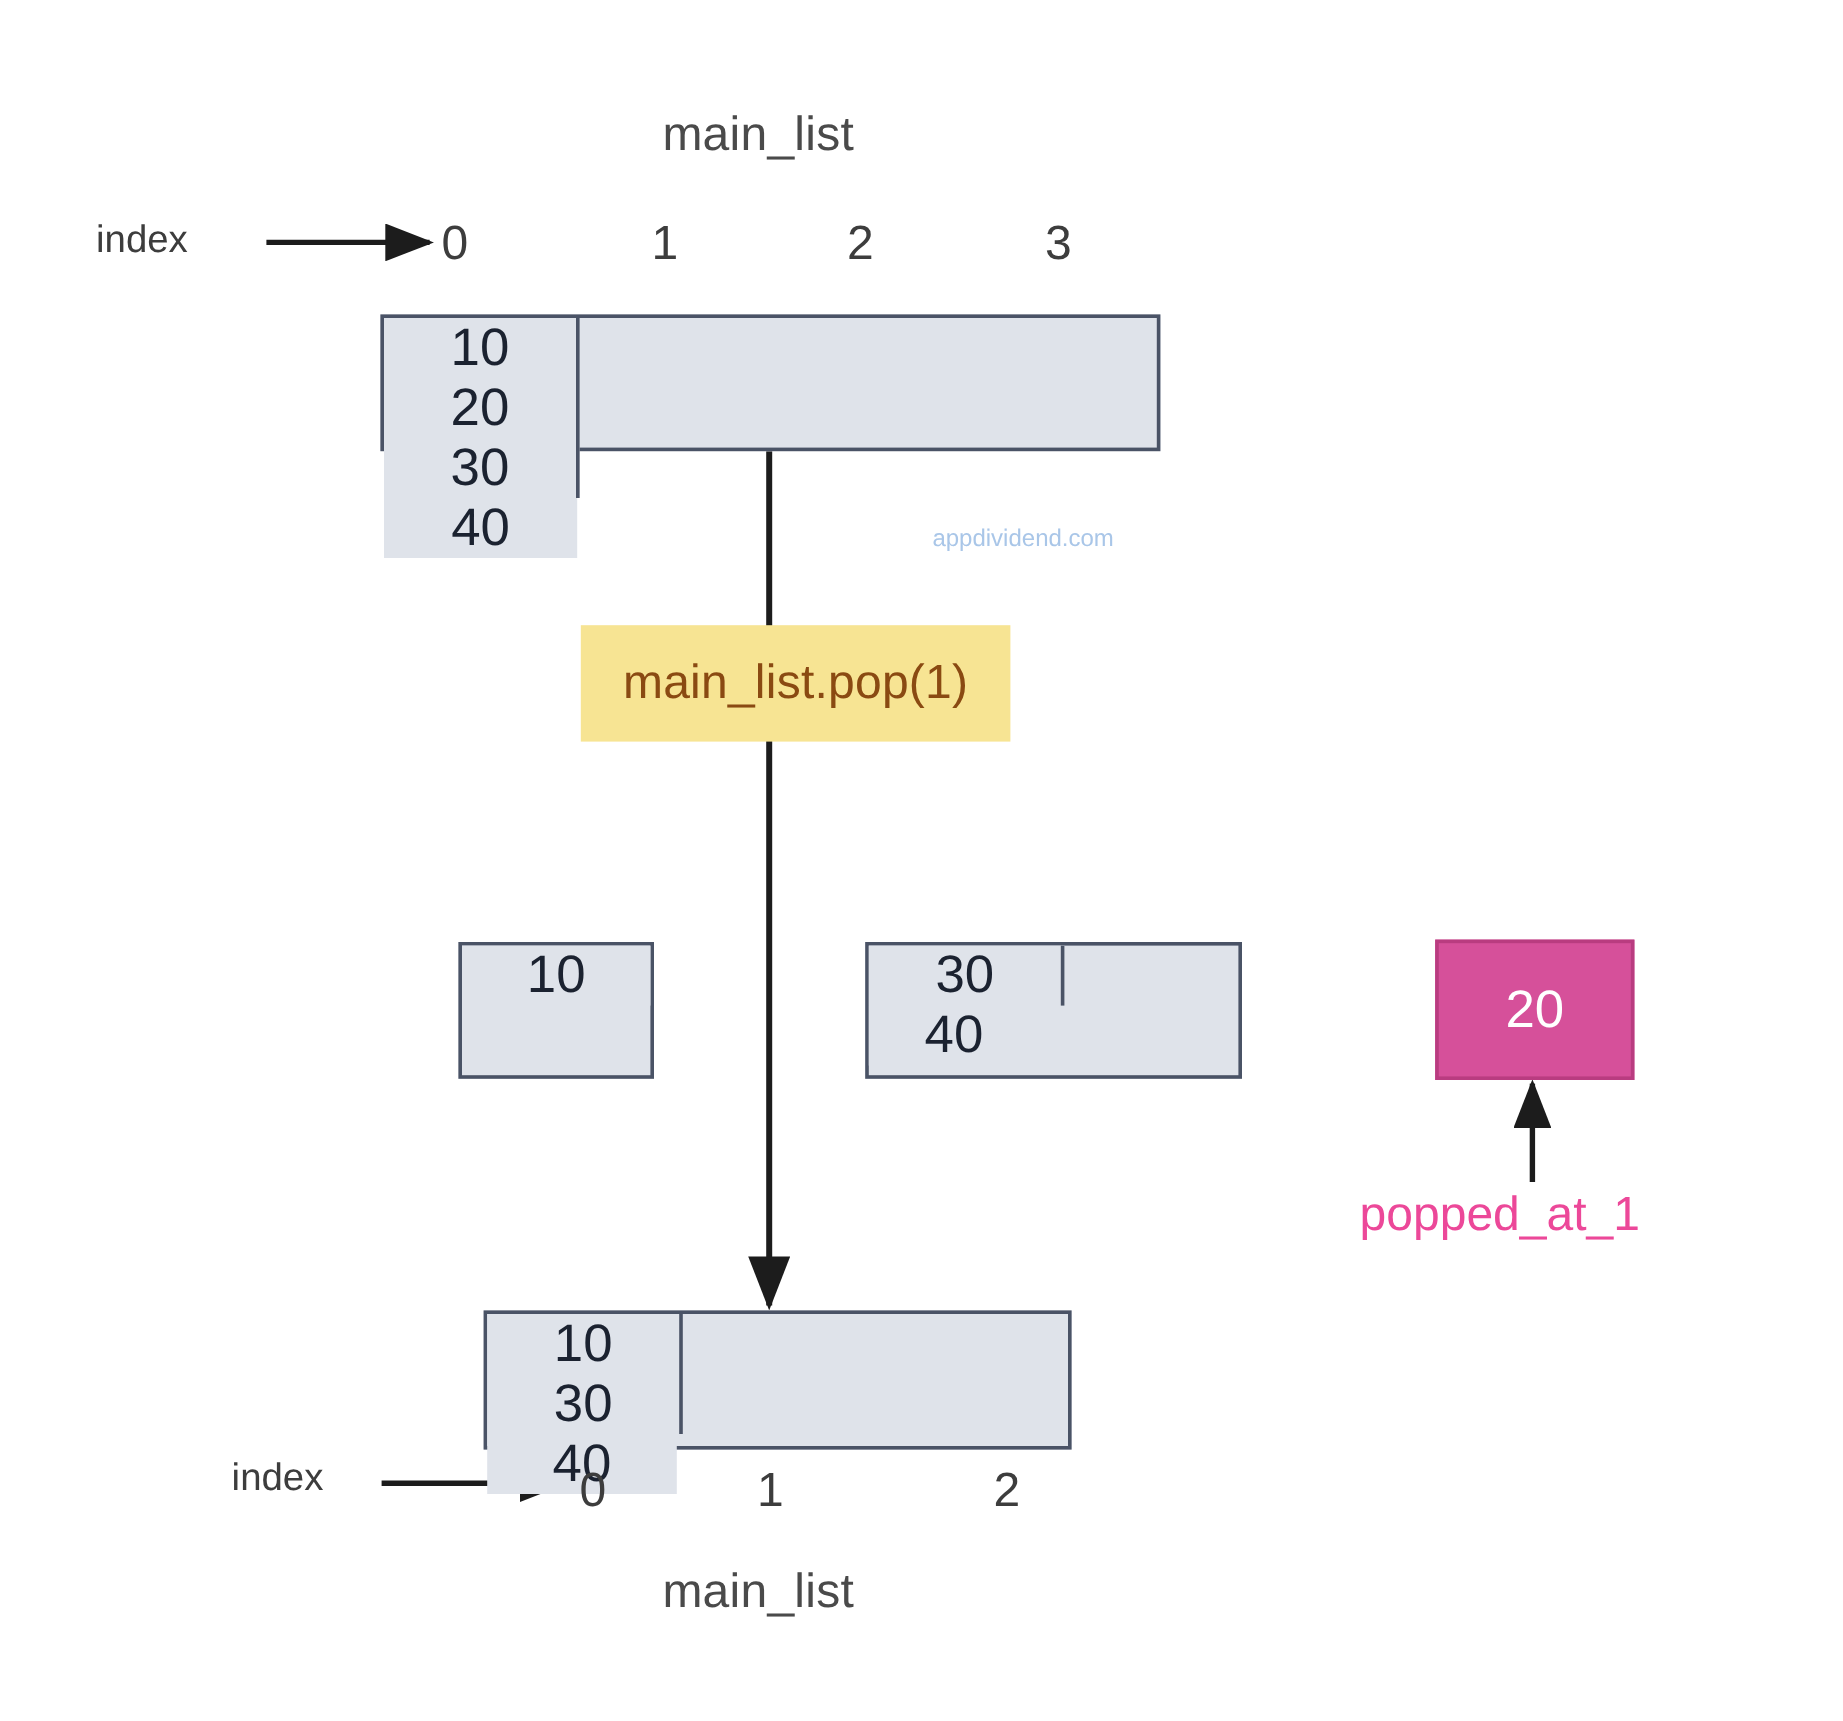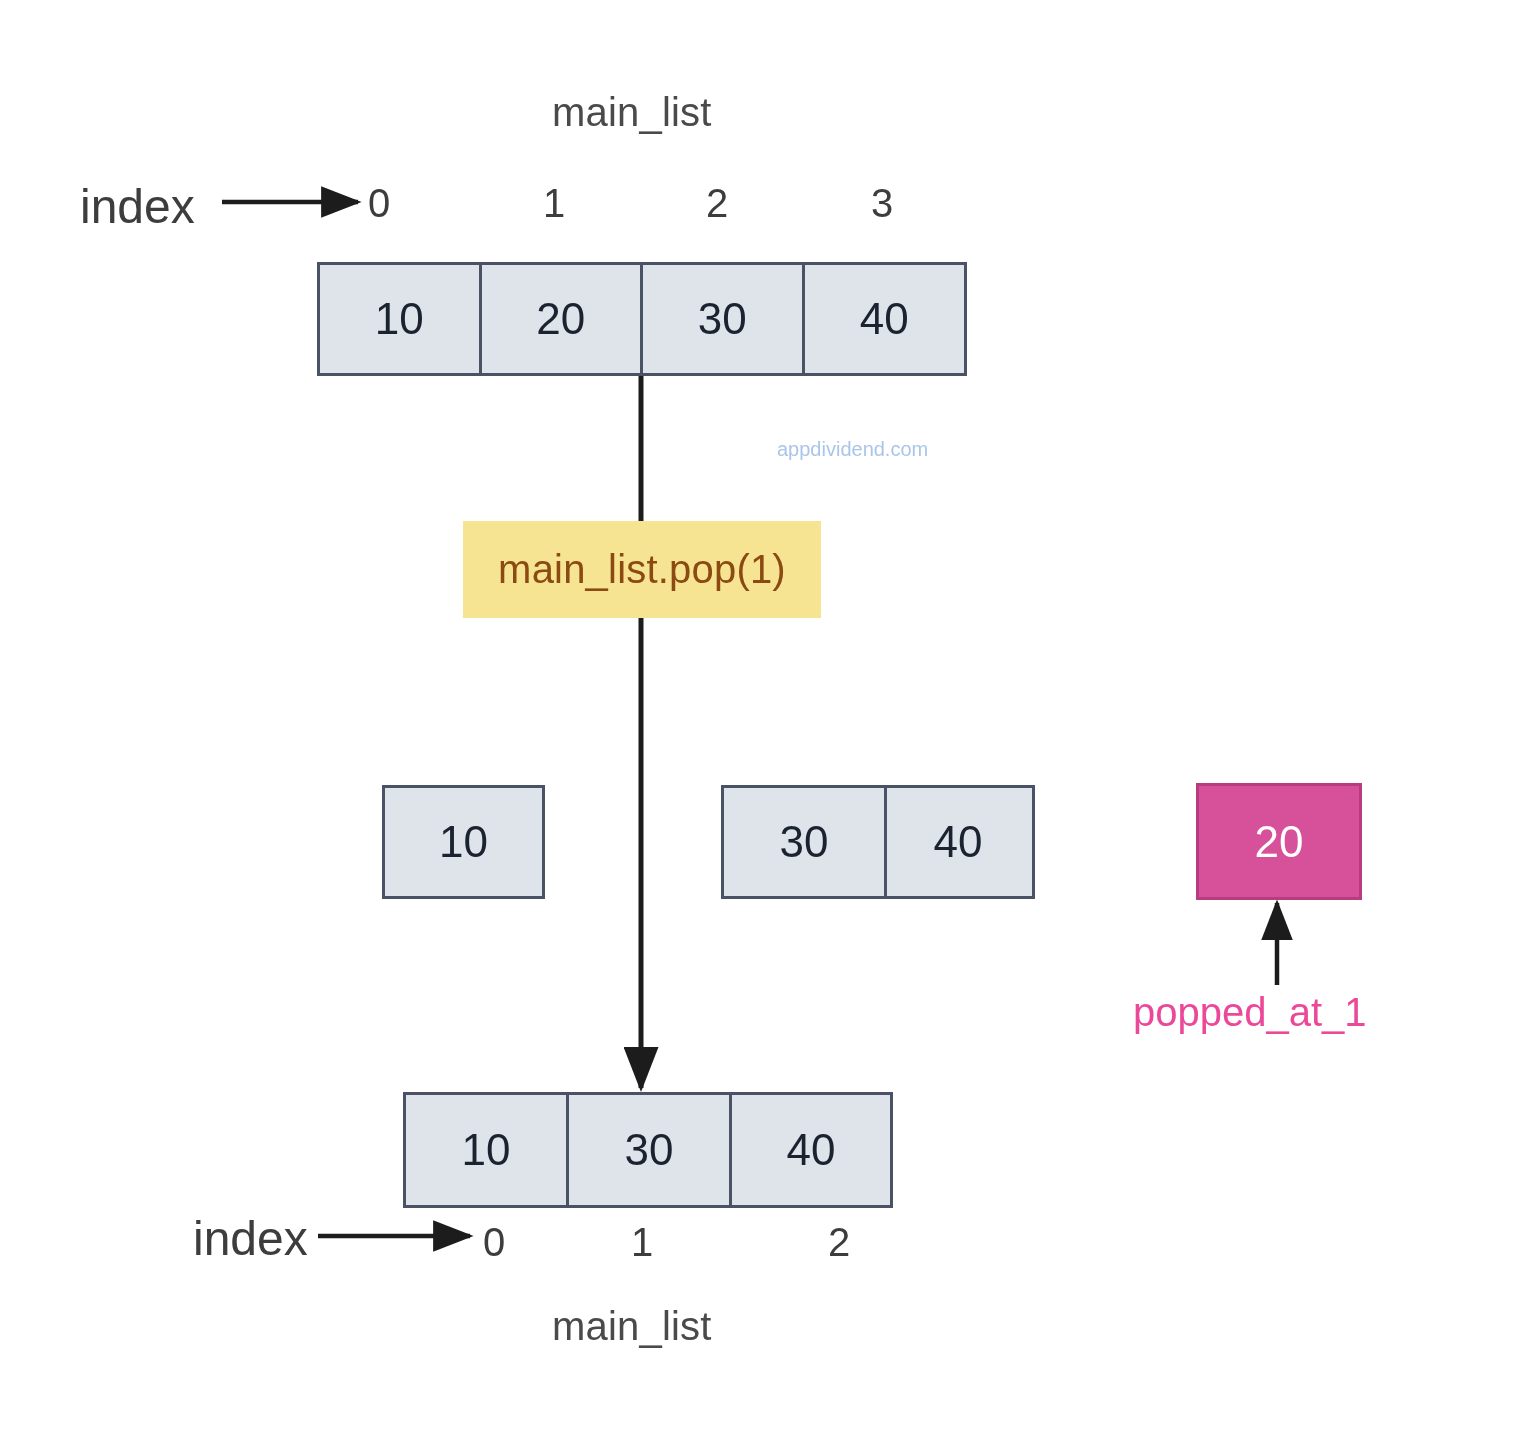--- a/index.html
+++ b/index.html
@@ -26,36 +26,37 @@
     color: #3b3b3b;
     white-space: nowrap;
     line-height: 1;
   }
   .title-label {
     font-size: 40px;
     color: #4a4a4a;
     letter-spacing: 0.2px;
   }
   .index-label {
-    font-size: 48px;
+    font-size: 32px;
     color: #3d3d3d;
   }
   .index-num {
     font-size: 40px;
     color: #3d3d3d;
     text-align: center;
   }
 
   
   .list {
     position: absolute;
     display: flex;
     box-sizing: border-box;
     border: 3px solid #4a5366;
     background: #dfe3ea;
+    flex-direction: column;
   }
   .cell {
     box-sizing: border-box;
     display: flex;
     align-items: center;
     justify-content: center;
     font-size: 44px;
     color: #1b2230;
     border-right: 3px solid #4a5366;
     background: #dfe3ea;
@@ -141,21 +142,21 @@
 
   <div class="list" style="left:317px; top:262px; width:650px; height:114px;">
     <div class="cell" style="width:163px;">10</div>
     <div class="cell" style="width:163px;">20</div>
     <div class="cell" style="width:163px;">30</div>
     <div class="cell" style="width:161px;">40</div>
   </div>
 
   <div class="watermark" style="left:777px; top:438px;">appdividend.com</div>
 
-  <div class="op-box" style="left:463px; top:521px; width:358px; height:97px;">main_list.pop(1)</div>
+  <div class="op-box" style="left:484px; top:521px; width:358px; height:97px;">main_list.pop(1)</div>
 
   <div class="list" style="left:382px; top:785px; width:163px; height:114px;">
     <div class="cell" style="width:157px;">10</div>
   </div>
 
   <div class="list" style="left:721px; top:785px; width:314px; height:114px;">
     <div class="cell" style="width:163px;">30</div>
     <div class="cell" style="width:142px;">40</div>
   </div>
 

